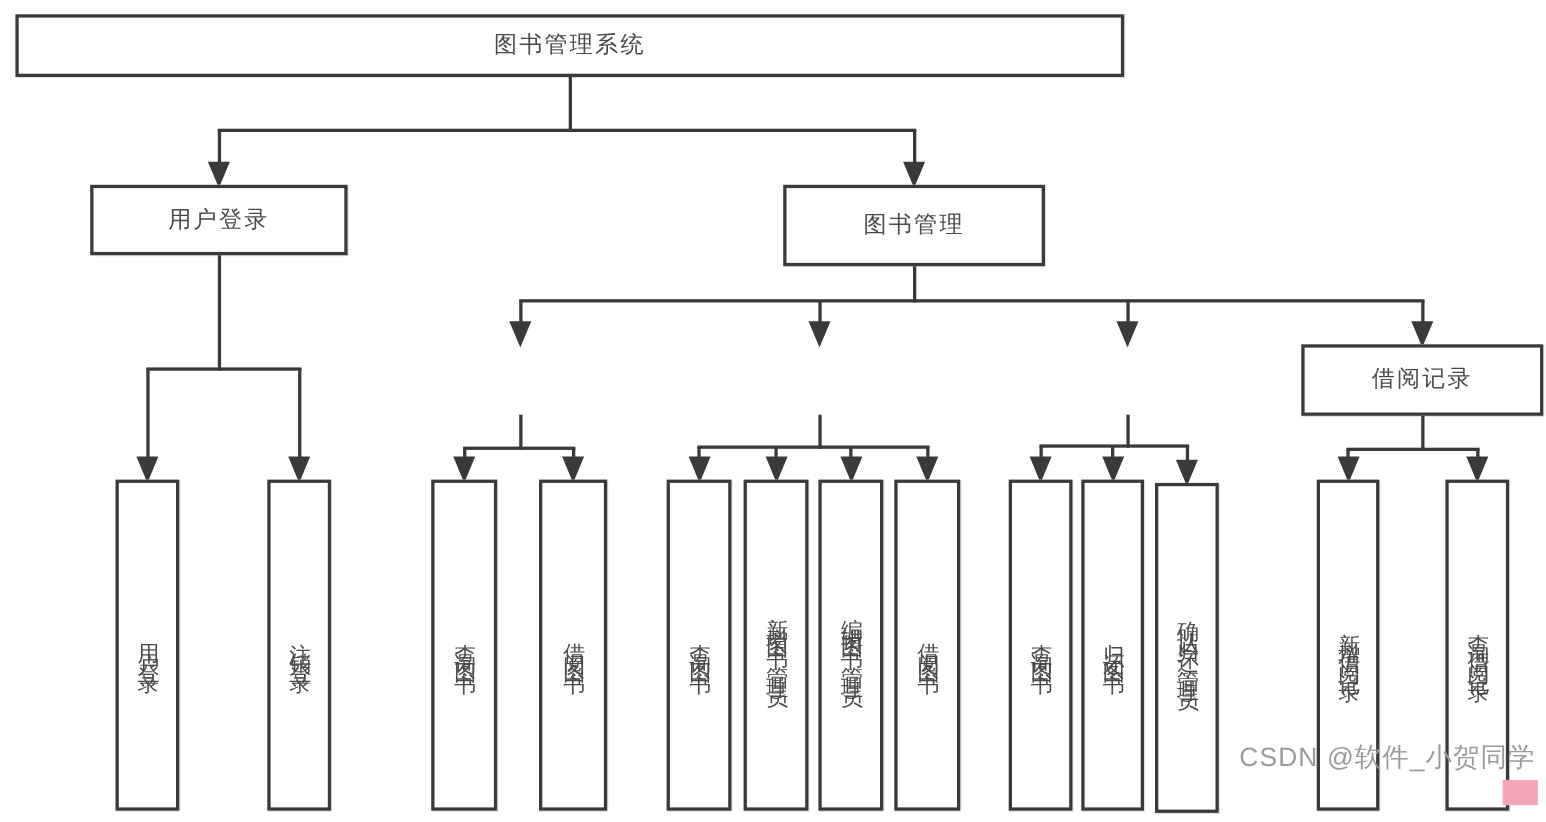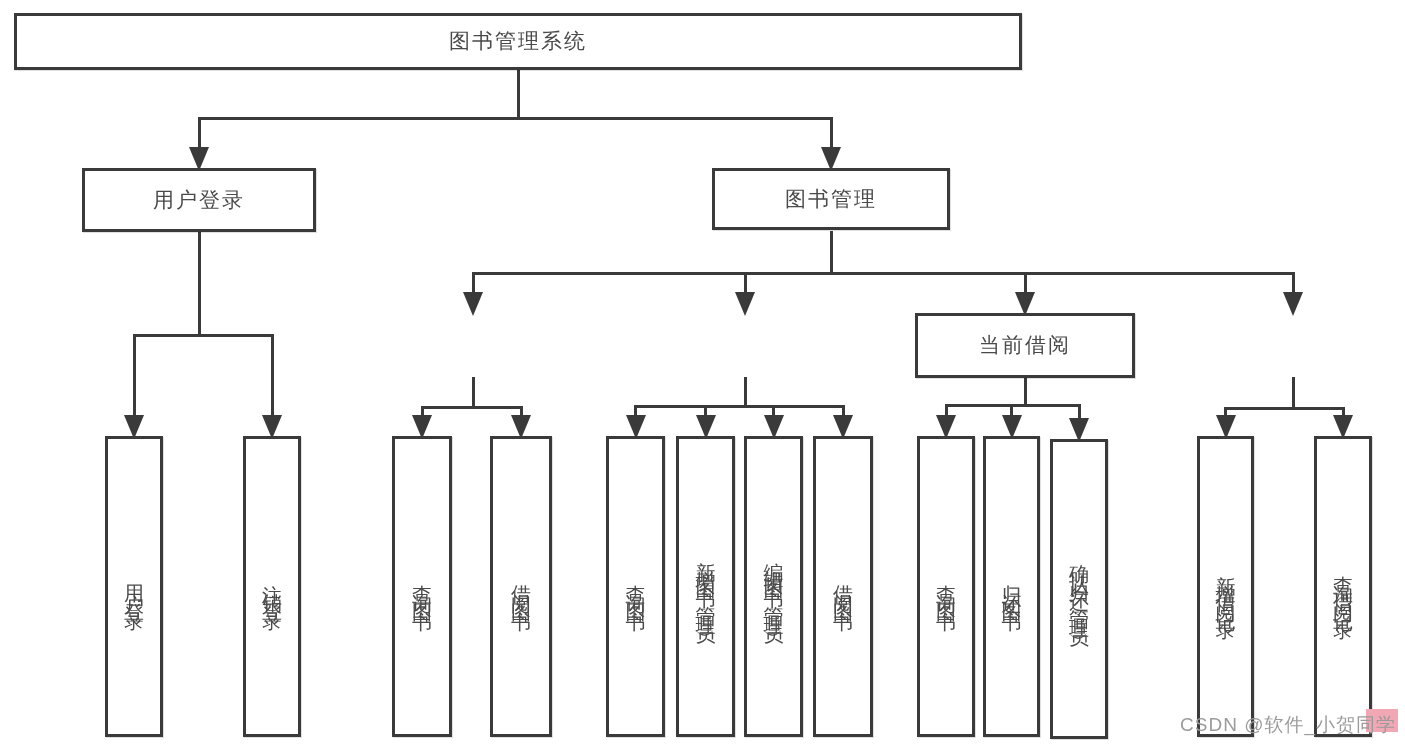--- a/index.html
+++ b/index.html
@@ -40,45 +40,45 @@
     white-space:normal;
   }
   .line{position:absolute;background:var(--line);z-index:1;}
   .arrow-down{
     position:absolute;width:0;height:0;z-index:1;
     border-left:10px solid transparent;
     border-right:10px solid transparent;
     border-top:24px solid var(--line);
   }
   .watermark{
-    position:absolute;right:9px;top:712px;z-index:4;
-    font-size:19px;letter-spacing:1px;
+    position:absolute;right:9px;top:672px;z-index:4;
+    font-size:24px;letter-spacing:1px;
     color:var(--watermark_text);
     white-space:nowrap;
   }
   .watermark-highlight{
     position:absolute;right:7px;top:709px;width:32px;height:23px;
     background:var(--watermark_highlight);z-index:3;
   }
 </style>
 </head>
 <body>
 
 <div id="diagram-root">
     <div class="node horiz" style="left: 14px; top: 13px; width: 1008px; height: 57px;">
       <span class="node-label">图书管理系统</span>
     </div>
     <div class="node horiz" style="left: 82px; top: 168px; width: 234px; height: 64px;">
       <span class="node-label">用户登录</span>
     </div>
-    <div class="node horiz" style="left: 712px; top: 168px; width: 238px; height: 62px;">
+    <div class="node horiz" style="left: 712px; top: 168px; width: 238px; height: 74px;">
       <span class="node-label">图书管理</span>
     </div>
-    <div class="node horiz" style="left: 915px; top: 313px; width: 220px; height: 65px;">
-      <span class="node-label">当前借阅</span>
+    <div class="node horiz" style="left: 1183px; top: 313px; width: 220px; height: 65px;">
+      <span class="node-label">借阅记录</span>
     </div>
     <div class="node vert" style="left: 105px; top: 436px; width: 58px; height: 301px;">
       <span class="node-label">用户登录</span>
     </div>
     <div class="node vert" style="left: 243px; top: 436px; width: 58px; height: 301px;">
       <span class="node-label">注销登录</span>
     </div>
     <div class="node vert" style="left: 392px; top: 436px; width: 60px; height: 301px;">
       <span class="node-label">查询图书</span>
     </div>

